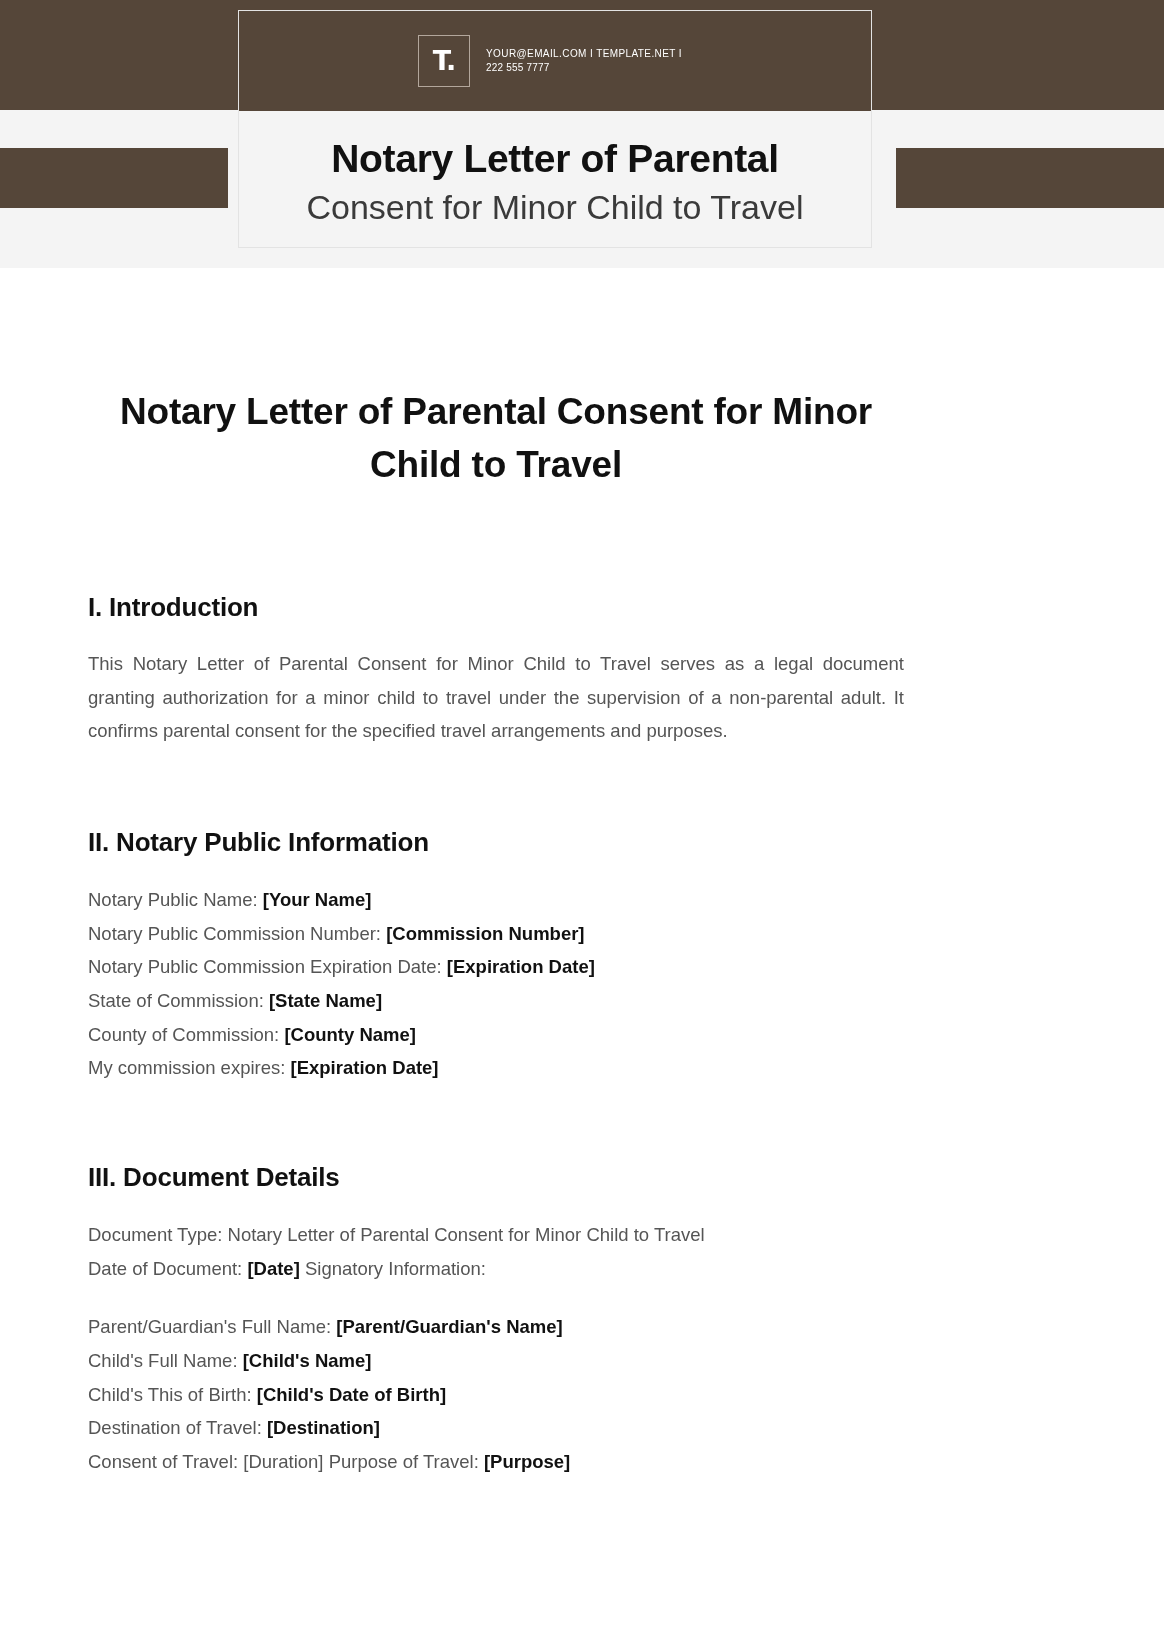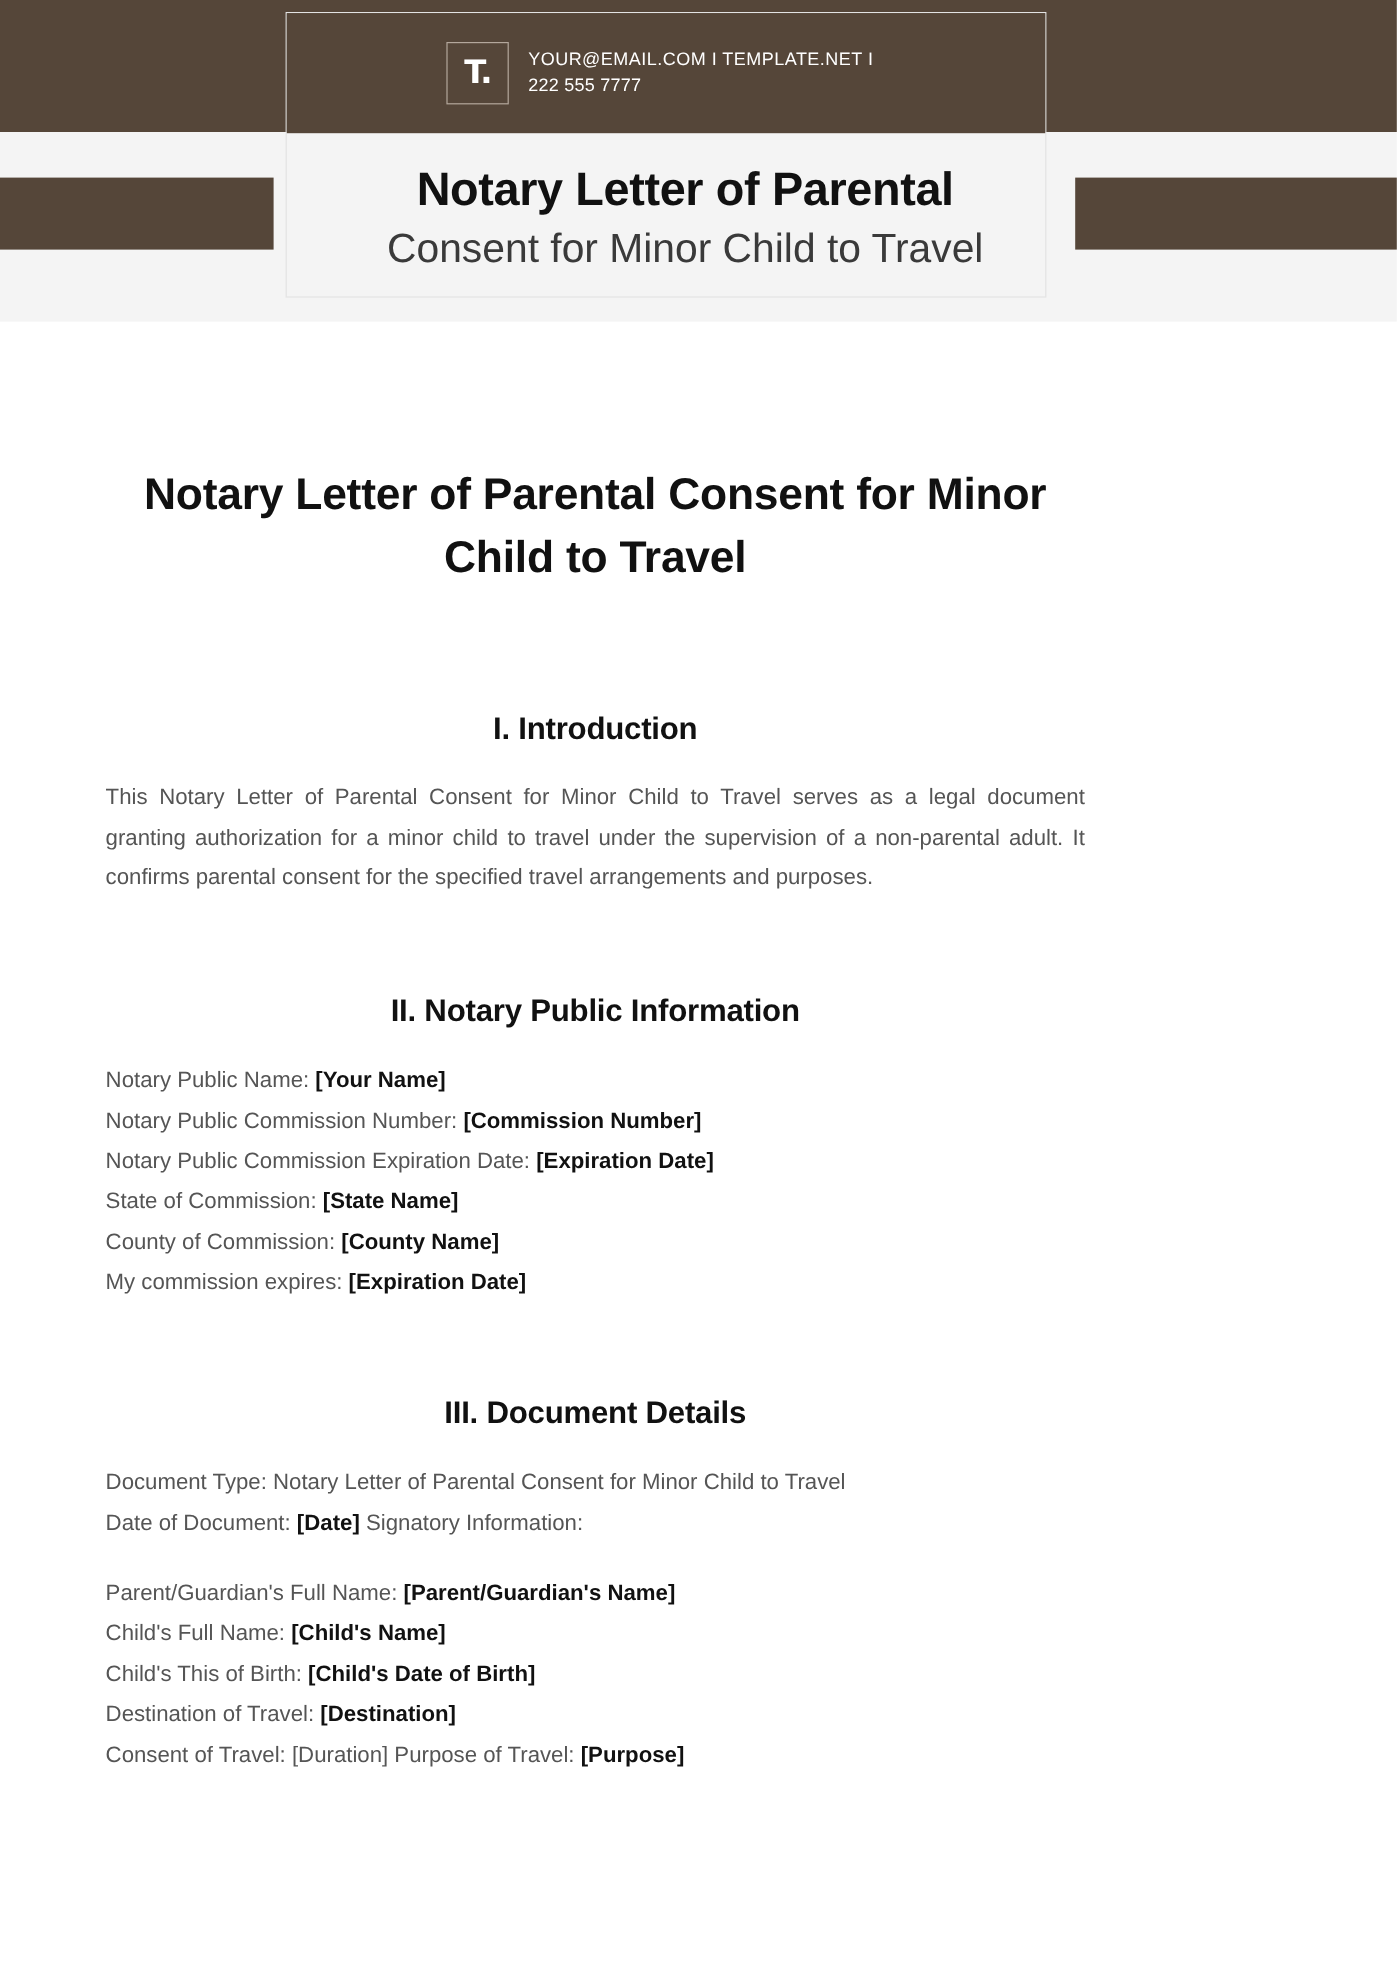--- a/index.html
+++ b/index.html
@@ -87,31 +87,31 @@
     font-family: "DejaVu Sans", sans-serif;
     font-weight: 700;
     font-size: 27px;
     line-height: 1;
     letter-spacing: -1px;
     position: relative;
     top: -1px;
   }
   .contact-lines {
     color: #ffffff;
-    font-size: 15px;
+    font-size: 10px;
     letter-spacing: 0.4px;
     line-height: 1.45;
   }
   .contact-lines .l2 {
     letter-spacing: 0.2px;
   }
   .header-titles {
     position: absolute;
     top: 100px;
-    left: 16px;
+    left: 0;
     width: 100%;
     height: 138px;
     display: flex;
     flex-direction: column;
     align-items: center;
     justify-content: flex-start;
     padding-top: 26px;
     box-sizing: border-box;
     text-align: right;
   }
@@ -148,21 +148,20 @@
     text-align: center;
     line-height: 1.42;
     letter-spacing: -0.2px;
   }
   h2.section-heading {
     margin: 0;
     font-size: 26px;
     font-weight: 700;
     color: #111111;
     letter-spacing: -0.2px;
-    text-align: center;
   }
   .sec-intro-head { padding-top: 101px; }
   .sec-notary-head { padding-top: 79px; }
   .sec-doc-head { padding-top: 77px; }
   .sec-witness-head { padding-top: 76px; }
 
   p.body-text {
     margin: 0;
     padding-top: 24px;
     font-size: 18.5px;

